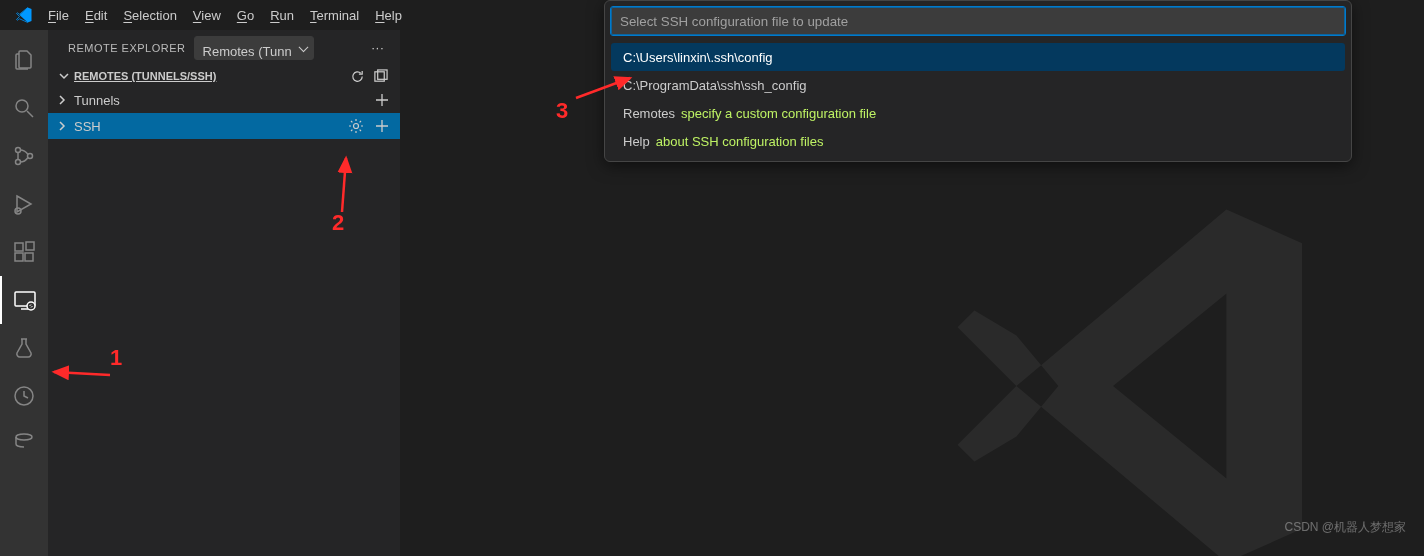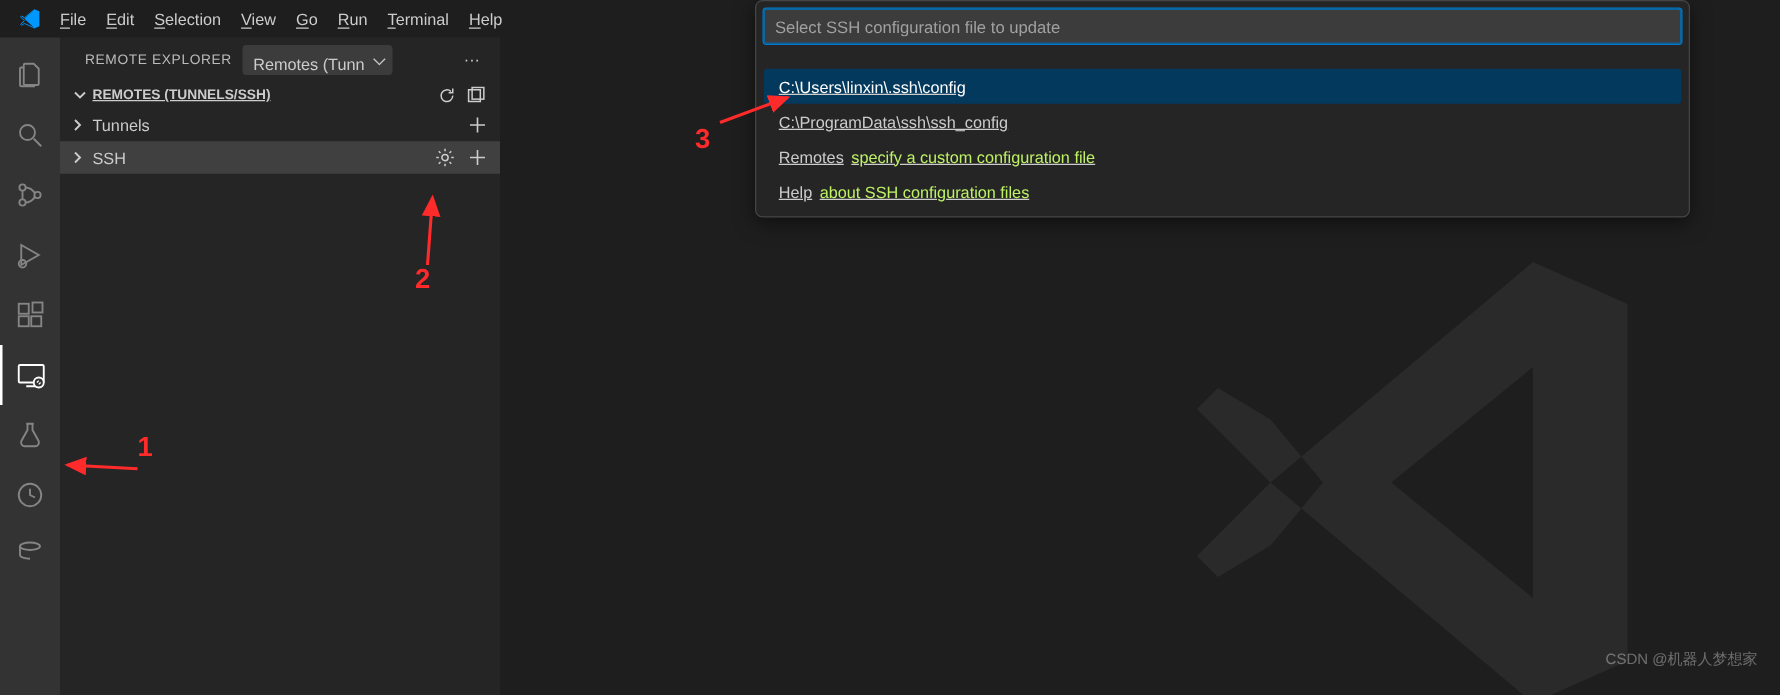--- a/index.html
+++ b/index.html
@@ -61,41 +61,41 @@
       font-size:11px; font-weight:700; color:#ccc;
       gap:4px;
       text-decoration:underline;
     }
     .section-header .spacer { flex:1; }
     .section-header .he { color:#ccc; display:flex; align-items:center; padding:0 2px;}
     .tree-item {
       height:26px; display:flex; align-items:center;
       padding:0 10px 0 8px; gap:6px;justify-content:center;
     }
-    .tree-item.hovered { background:#404040; }
+    .tree-item.hovered { background:#0369a1; }
     .tree-item .spacer { flex:1; }
     .tree-item .act { margin-left:4px; color:#ccc; display:flex; align-items:center;}
     .editor { flex:1; position:relative; background:#1e1e1e; }
     .watermark {
       position:absolute; right:80px; bottom:-40px;
       width:420px; height:420px; opacity:0.05;
     }
     .quickinput {
       position:absolute; top:0; left:604px; width:748px;
       background:#252526; border:1px solid #454545;
       border-radius:6px; box-shadow:0 4px 16px rgba(0,0,0,0.5);
       padding:6px; z-index:20;
     }
     .qi-input {
       width:100%; height:28px;
       background:#3c3c3c; border:1px solid #0e639c; outline:1px solid #007acc;
       color:#ccc; padding:0 8px; border-radius:2px;
     }
     .qi-input::placeholder { color:#a0a0a0; }
-    .qi-list { margin-top:20px;text-decoration:underline; }
+    .qi-list { margin-top:8px; }
     .qi-item { height:28px; display:flex; align-items:center; padding:0 12px; border-radius:3px; }
     .qi-item.selected { background:#04395e; color:#fff; position:relative; z-index:1;}
     .qi-item .hint { color:#bef264; margin-left:6px; }
     .csdn {
       position:absolute; right:18px; bottom:20px;
       color:rgba(255,255,255,0.35); font-size:12px;
     }
     .anno { position:absolute; color:#ff2a2a; font-size:22px; font-weight:600; z-index:30; pointer-events:none;}
     .anno svg { overflow:visible; }
     .chev { width:12px; height:12px; display:inline-flex; }

